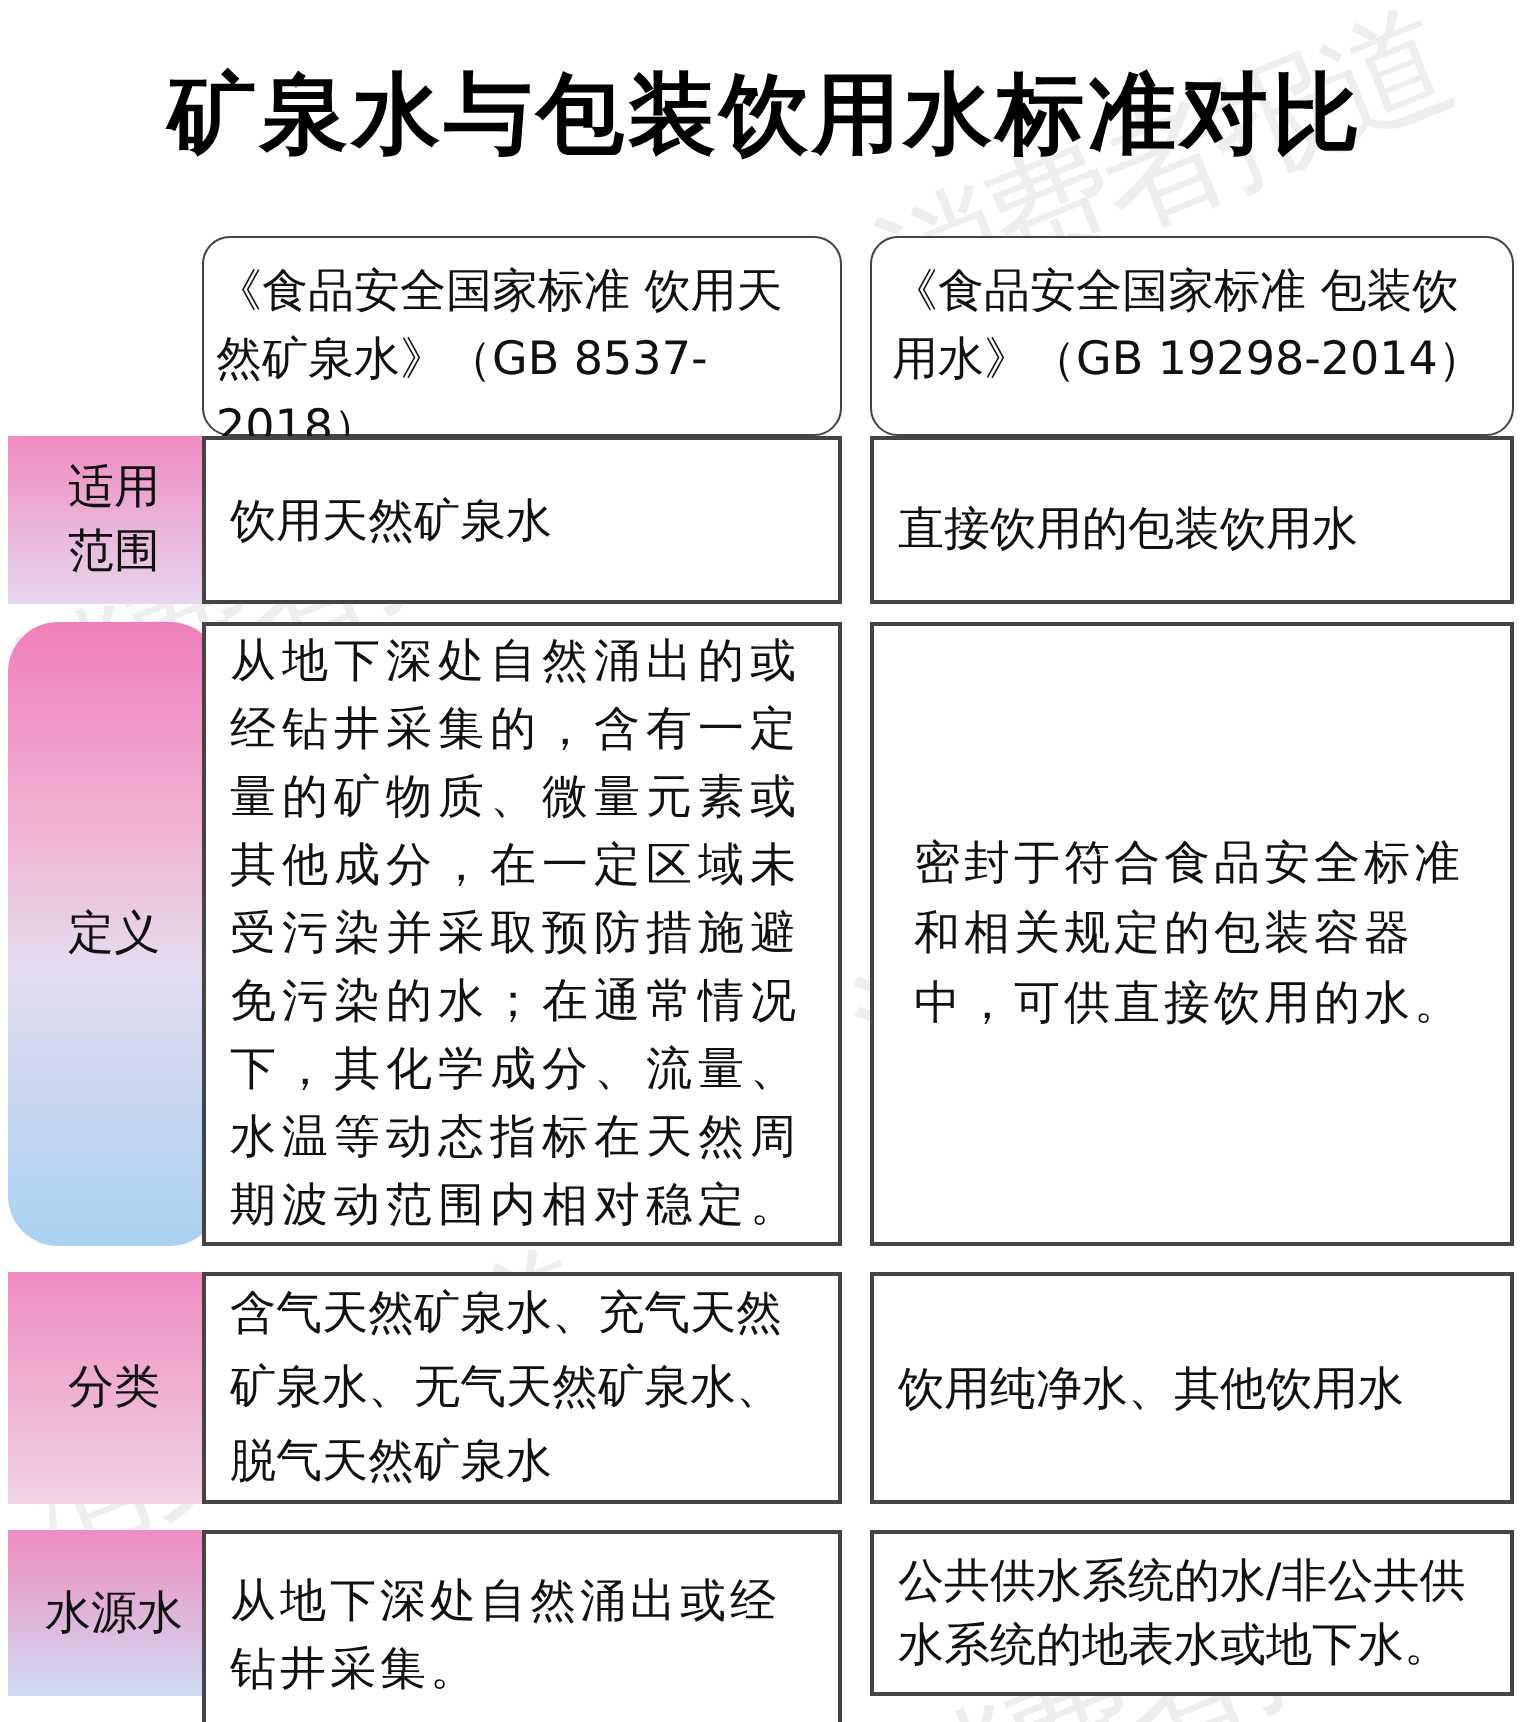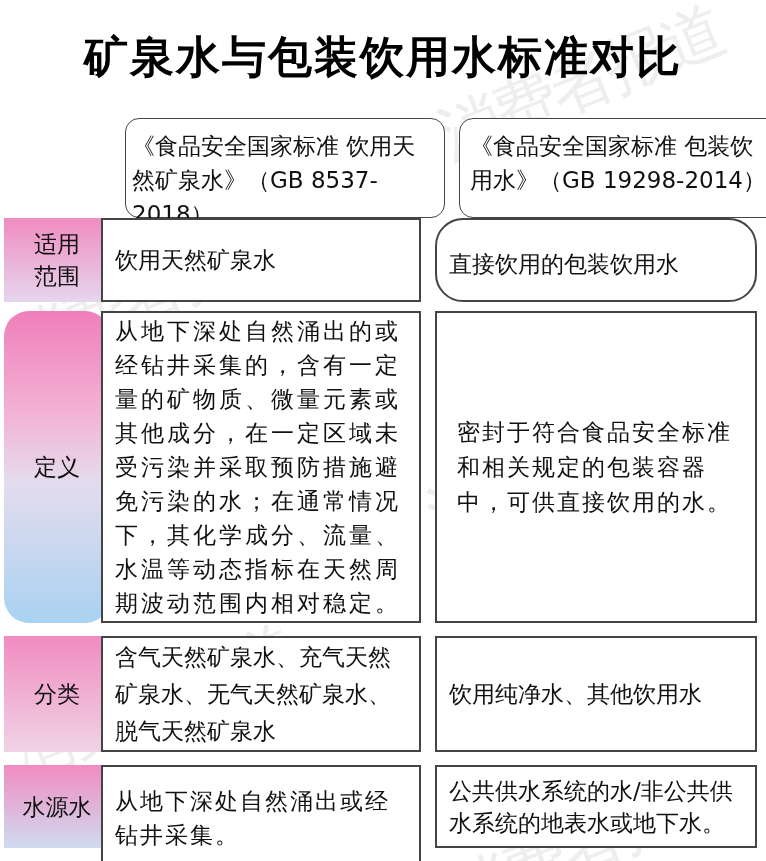--- a/index.html
+++ b/index.html
@@ -12,21 +12,21 @@
       font-size: 64px; transform: rotate(-22deg); white-space: nowrap; pointer-events: none;
       letter-spacing: -4px;
     }
     .title {
       position: absolute; left: 0; top: 28px; width: 766px; text-align: center;
       font-size: 44px; font-weight: bold; letter-spacing: 2px; color: #000;
     }
     .hdr {
       position: absolute; top: 118px; height: 100px; border: 1.5px solid #444; border-radius: 14px;
       background: #fff; box-sizing: border-box; padding: 10px 6px 0 6px;
-      font-size: 23px; line-height: 34px; color: #111; margin-left: 24px;
+      font-size: 23px; line-height: 34px; color: #111;
     }
     .hdr .ptr {
       position: absolute; bottom: -10px; width: 0; height: 0;
       border-left: 6px solid transparent; border-right: 6px solid transparent; border-top: 8px solid #111;
     }
     .label {
       position: absolute; left: 4px; width: 106px; display: flex; align-items: center; justify-content: center;
       text-align: center; font-size: 23px; line-height: 32px; color: #111;
     }
     .cell {
@@ -58,21 +58,21 @@
   <span>《食品安全国家标准   包装饮用水》（GB 19298-2014）</span>
   <div class="ptr" style="left:158px;"></div>
 </div>
 
 <div class="label" style="top:218px; height:84px; background:linear-gradient(#f08cc0,#e6d6ee);">
   <span style="width:52px; display:block;">适用范围</span>
 </div>
 <div class="cell lc" style="top:218px; height:84px; ">
   <span>饮用天然矿泉水</span>
 </div>
-<div class="cell rc" style="top:218px; height:84px; padding-top:8px;border-radius:28px;">
+<div class="cell rc" style="top:218px; height:84px; padding-top:8px;">
   <span>直接饮用的包装饮用水</span>
 </div>
 
 <div class="label" style="top:311px; height:312px; background:linear-gradient(#ef7fba 0%, #f2b6d7 35%, #e4dcee 55%, #a9d2f2 100%);border-radius:25px;">
   <span>定义</span>
 </div>
 <div class="cell lc dense" style="top:311px; height:312px;">
   <span>从地下深处自然涌出的或经钻井采集的，含有一定量的矿物质、微量元素或其他成分，在一定区域未受污染并采取预防措施避免污染的水；在通常情况下，其化学成分、流量、水温等动态指标在天然周期波动范围内相对稳定。</span>
 </div>
 <div class="cell rc wide" style="top:311px; height:312px; line-height:35px;">

